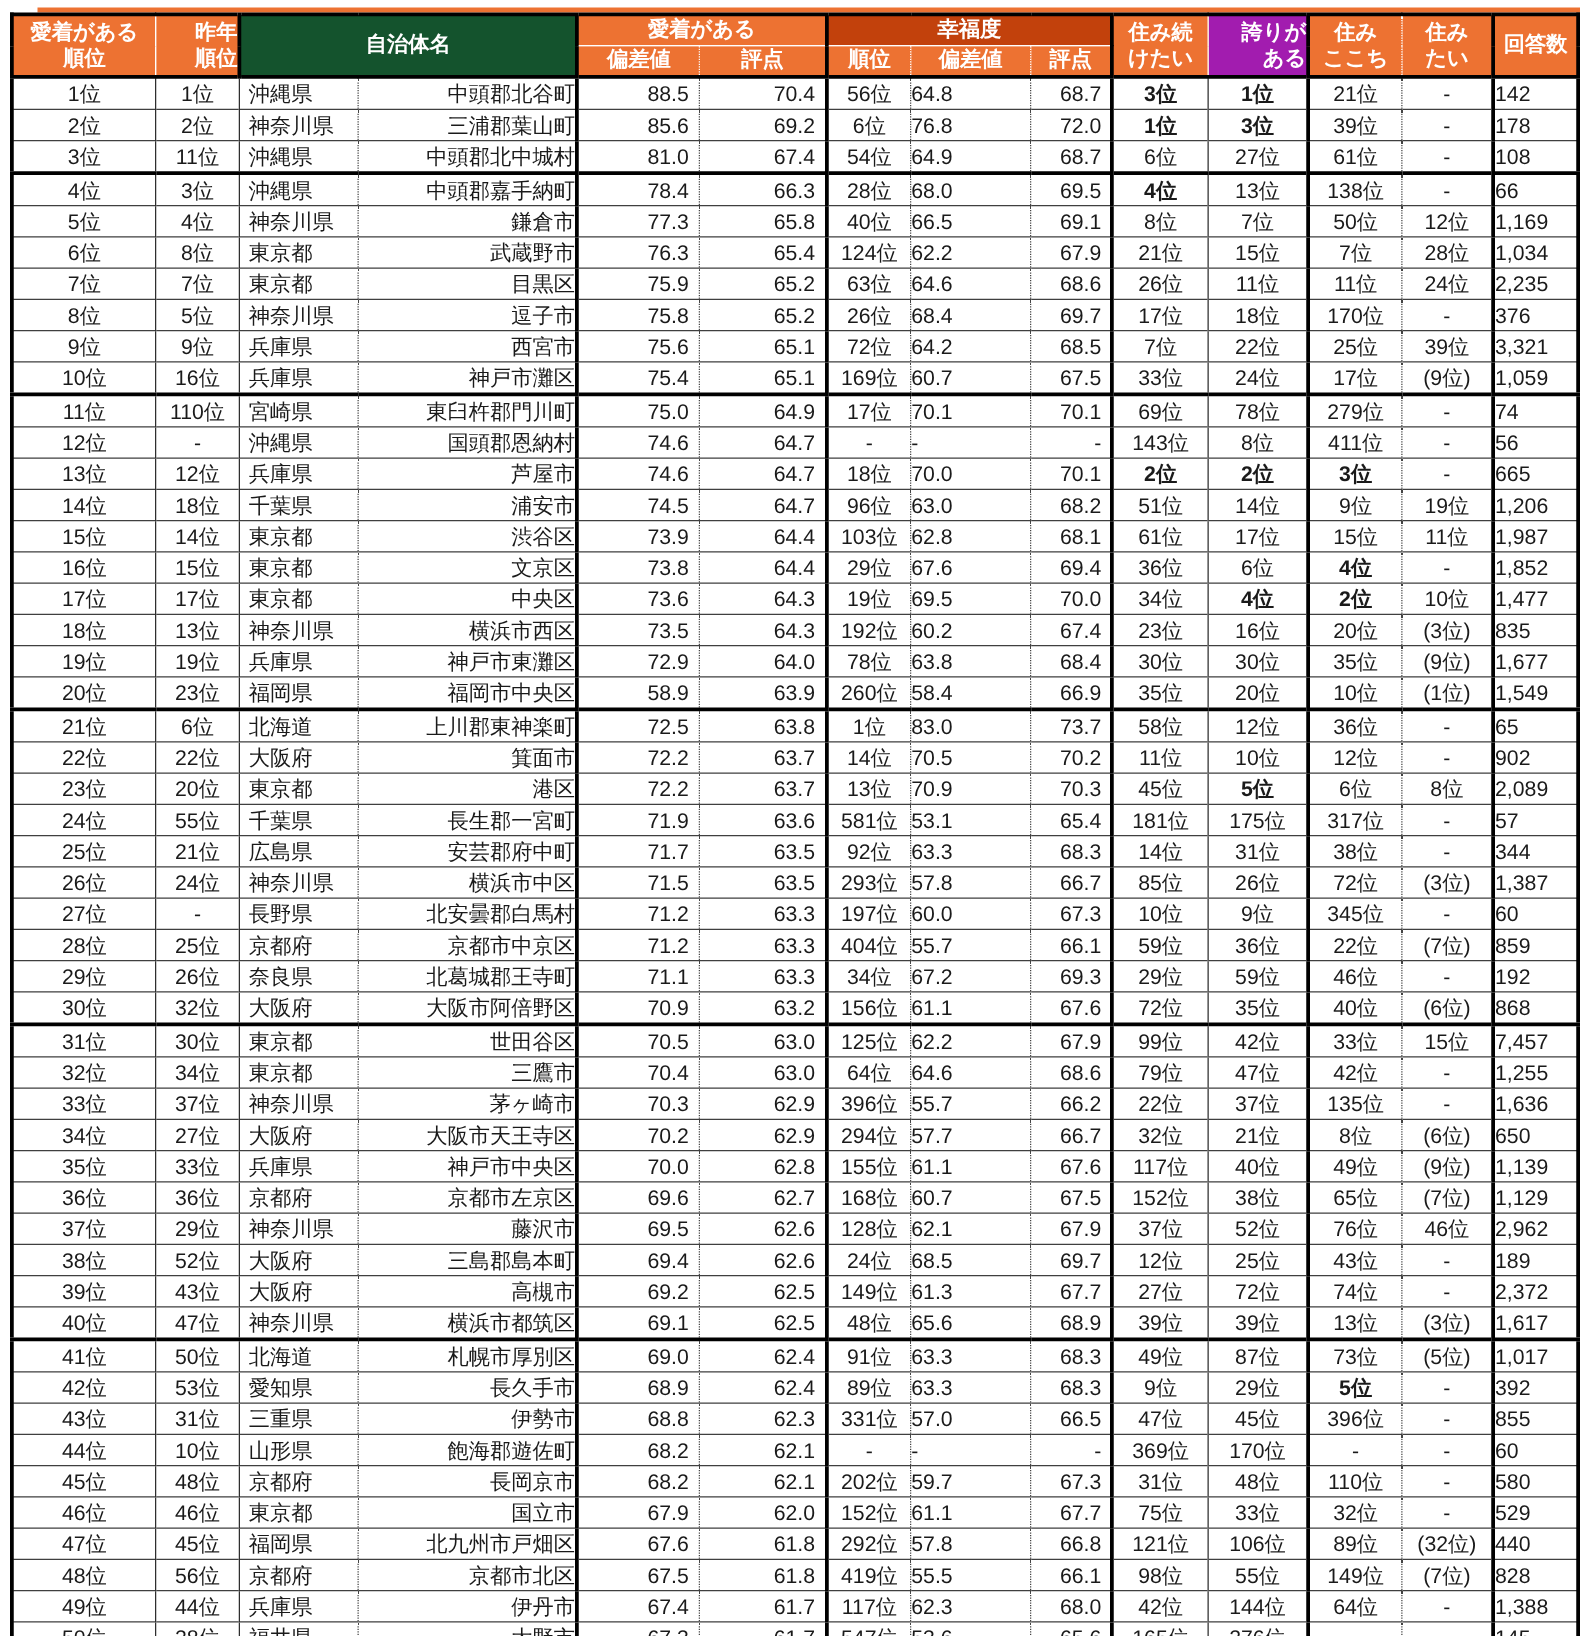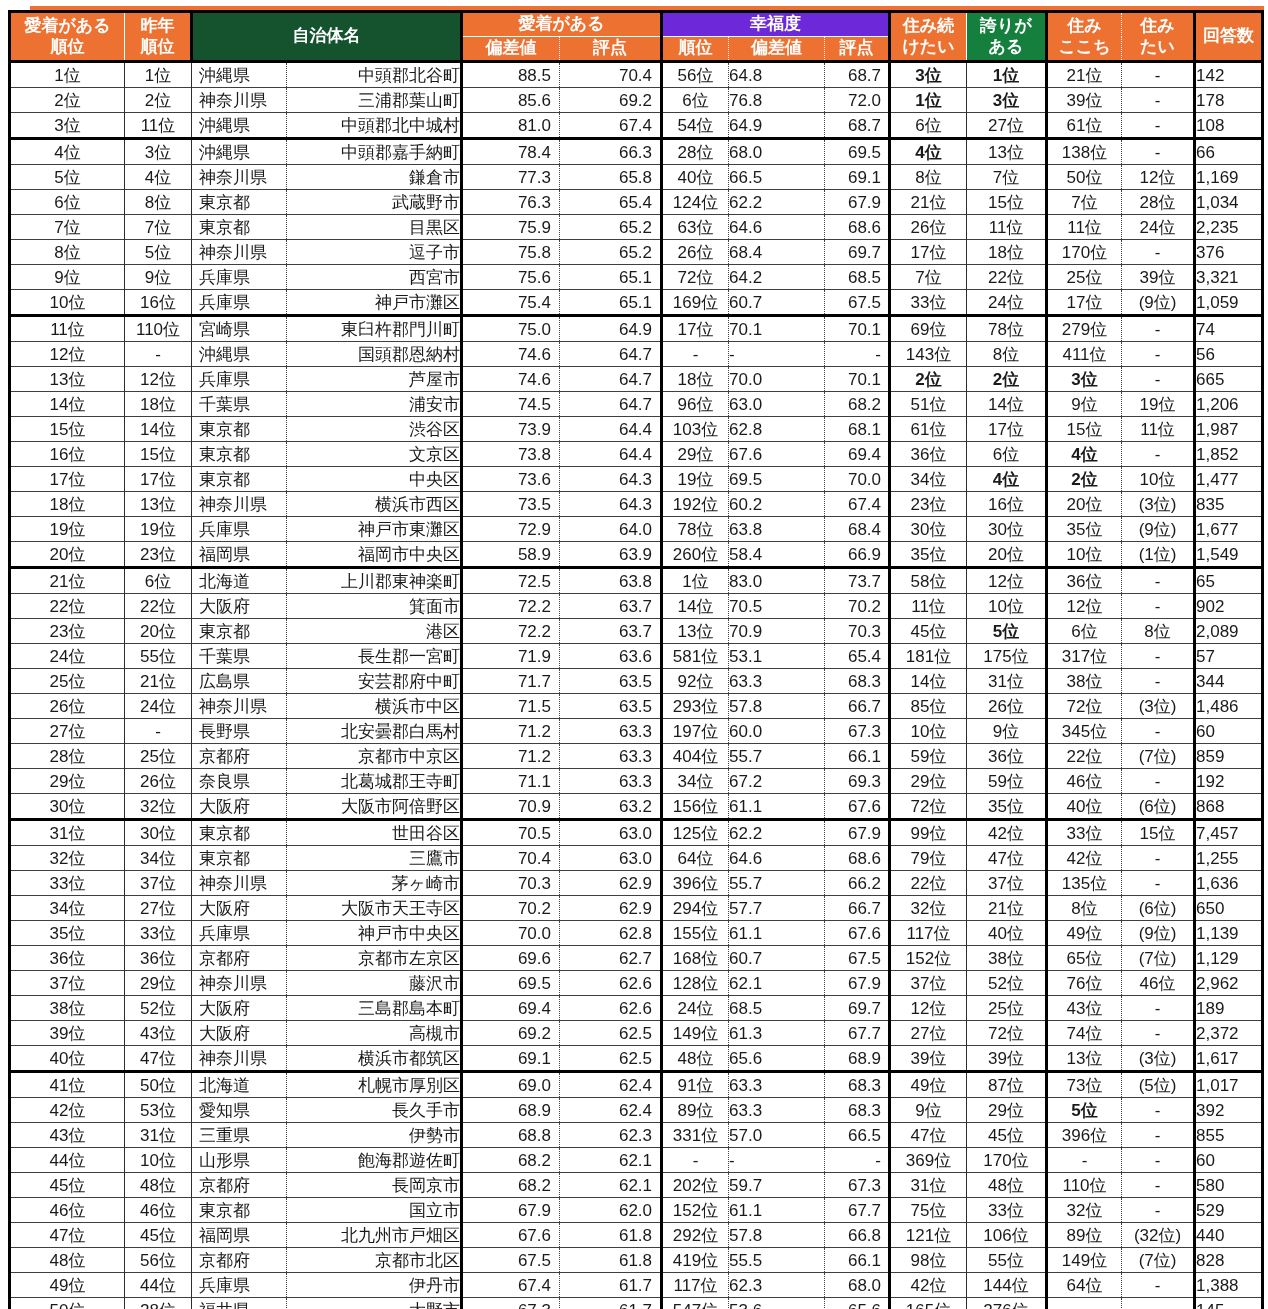--- a/index.html
+++ b/index.html
@@ -21,21 +21,21 @@
   col.c13{width:73px}col.c14{width:68px}
 
   
   thead th{
     color:#fff;font-weight:bold;font-size:17px;text-align:center;
     vertical-align:middle;padding:1px 0;line-height:1.18;
     white-space:pre-line;height:21px;
   }
   thead tr.sub th{height:21px}
   th.bl-black{border-left:3px solid #000;}
-  th.bl-white{border-left:1px solid #fff;}
+  th.bl-white{border-left:1px solid #fff;text-align:right;}
   th.bl-wdot{border-left:1px dotted #fff;}
   th.bb-white{border-bottom:1px solid #fff;}
   thead{border-bottom:3px solid #000;}
 
   
   tbody td{
     height:24px;font-size:17px;line-height:1;
     border-top:1px solid #3f3f3f;white-space:nowrap;overflow:hidden;
     padding:0;vertical-align:middle;background:#fff;color:#1a1a1a;
   }
@@ -89,24 +89,24 @@
         <col class="c14">
     </colgroup>
     <thead>
       <tr>
         <th rowspan="2" style="background: rgb(237, 114, 50);">愛着がある
 順位</th>
         <th rowspan="2" class="bl-white" style="background: rgb(237, 114, 50);">昨年
 順位</th>
         <th rowspan="2" colspan="2" class="bl-black" style="background: #14532d;">自治体名</th>
         <th colspan="2" class="bl-black bb-white" style="background: rgb(237, 114, 50);">愛着がある</th>
-        <th colspan="3" class="bl-black bb-white" style="background: #6d28d9;">幸福度</th>
+        <th colspan="3" class="bl-black bb-white" style="background: #c2410c;">幸福度</th>
         <th rowspan="2" class="bl-black" style="background: rgb(237, 114, 50);">住み続
 けたい</th>
-        <th rowspan="2" class="bl-white" style="background: #15803d;">誇りが
+        <th rowspan="2" class="bl-white" style="background: #a21caf;">誇りが
 ある</th>
         <th rowspan="2" class="bl-black" style="background: rgb(237, 114, 50);">住み
 ここち</th>
         <th rowspan="2" class="bl-wdot" style="background: rgb(237, 114, 50);">住み
 たい</th>
         <th rowspan="2" class="bl-black" style="background: rgb(237, 114, 50);">回答数</th>
       </tr>
       <tr class="sub">
         <th class="bl-black" style="background: rgb(237, 114, 50);">偏差値</th>
         <th class="bl-wdot" style="background: rgb(237, 114, 50);">評点</th>
@@ -523,21 +523,21 @@
           <td>横浜市中区</td>
           <td>71.5</td>
           <td>63.5</td>
           <td>293位</td>
           <td>57.8</td>
           <td>66.7</td>
           <td>85位</td>
           <td>26位</td>
           <td>72位</td>
           <td>(3位)</td>
-          <td>1,486</td>
+          <td>1,387</td>
         </tr>
         <tr>
           <td>27位</td>
           <td>-</td>
           <td>長野県</td>
           <td>北安曇郡白馬村</td>
           <td>71.2</td>
           <td>63.3</td>
           <td>197位</td>
           <td>60.0</td>

